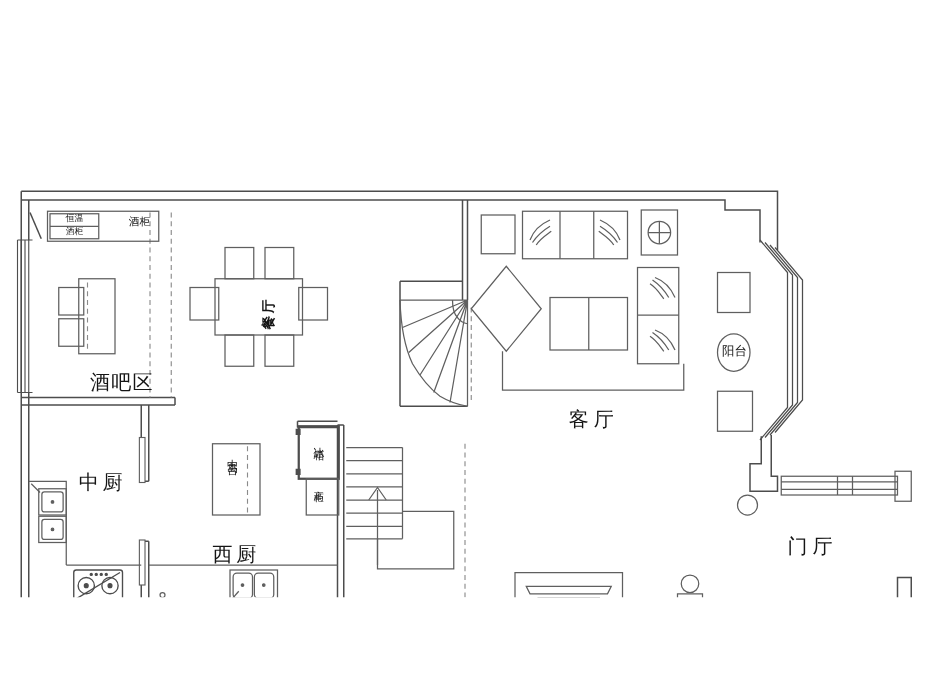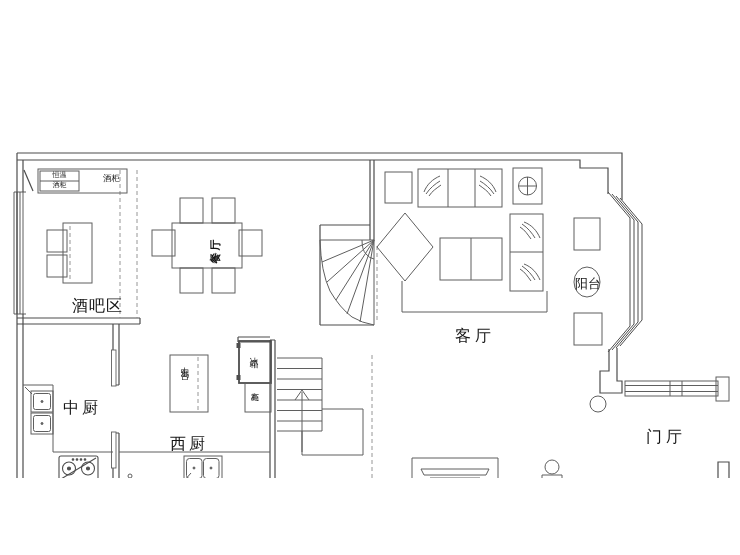--- a/index.html
+++ b/index.html
@@ -227,26 +227,26 @@
 </svg>
 
 <div class="lbl small center" style="left:43px;top:172px;width:33px;">恒温</div>
 <div class="lbl small center" style="left:43px;top:182px;width:33px;">酒柜</div>
 <div class="lbl" style="left:103px;top:174px;font-size:8.5px;">酒柜</div>
 
 <div class="lbl room" style="left:72px;top:298px;letter-spacing:1px;">酒吧区</div>
 
 <div class="lbl rot" style="left:199px;top:242px;width:32px;">餐厅</div>
 
-<div class="lbl room" style="left:63px;top:400px;text-align:right;">中厨</div>
+<div class="lbl room" style="left:63px;top:378px;text-align:right;">中厨</div>
 <div class="lbl room" style="left:170px;top:436px;">西厨</div>
 
 <div class="lbl fix vtext" style="left:180px;top:360px;">中岛台</div>
 <div class="lbl fix vtext" style="left:249px;top:350px;">冰箱</div>
 <div class="lbl vtext" style="left:250px;top:386px;font-size:8px;letter-spacing:1px;">高柜</div>
 
 <div class="lbl room" style="left:455px;top:328px;letter-spacing:4px;">客厅</div>
 
-<div class="lbl center" style="left:575px;top:277px;width:25px;font-size:13px;">阳台</div>
-
-<div class="lbl room" style="left:646px;top:429px;letter-spacing:4px;">门厅</div>
+<div class="lbl center" style="left:575px;top:277px;width:25px;font-size:10px;">阳台</div>
+
+<div class="lbl room" style="left:630px;top:429px;letter-spacing:4px;">门厅</div>
 
 </div>
 
 </body></html>

